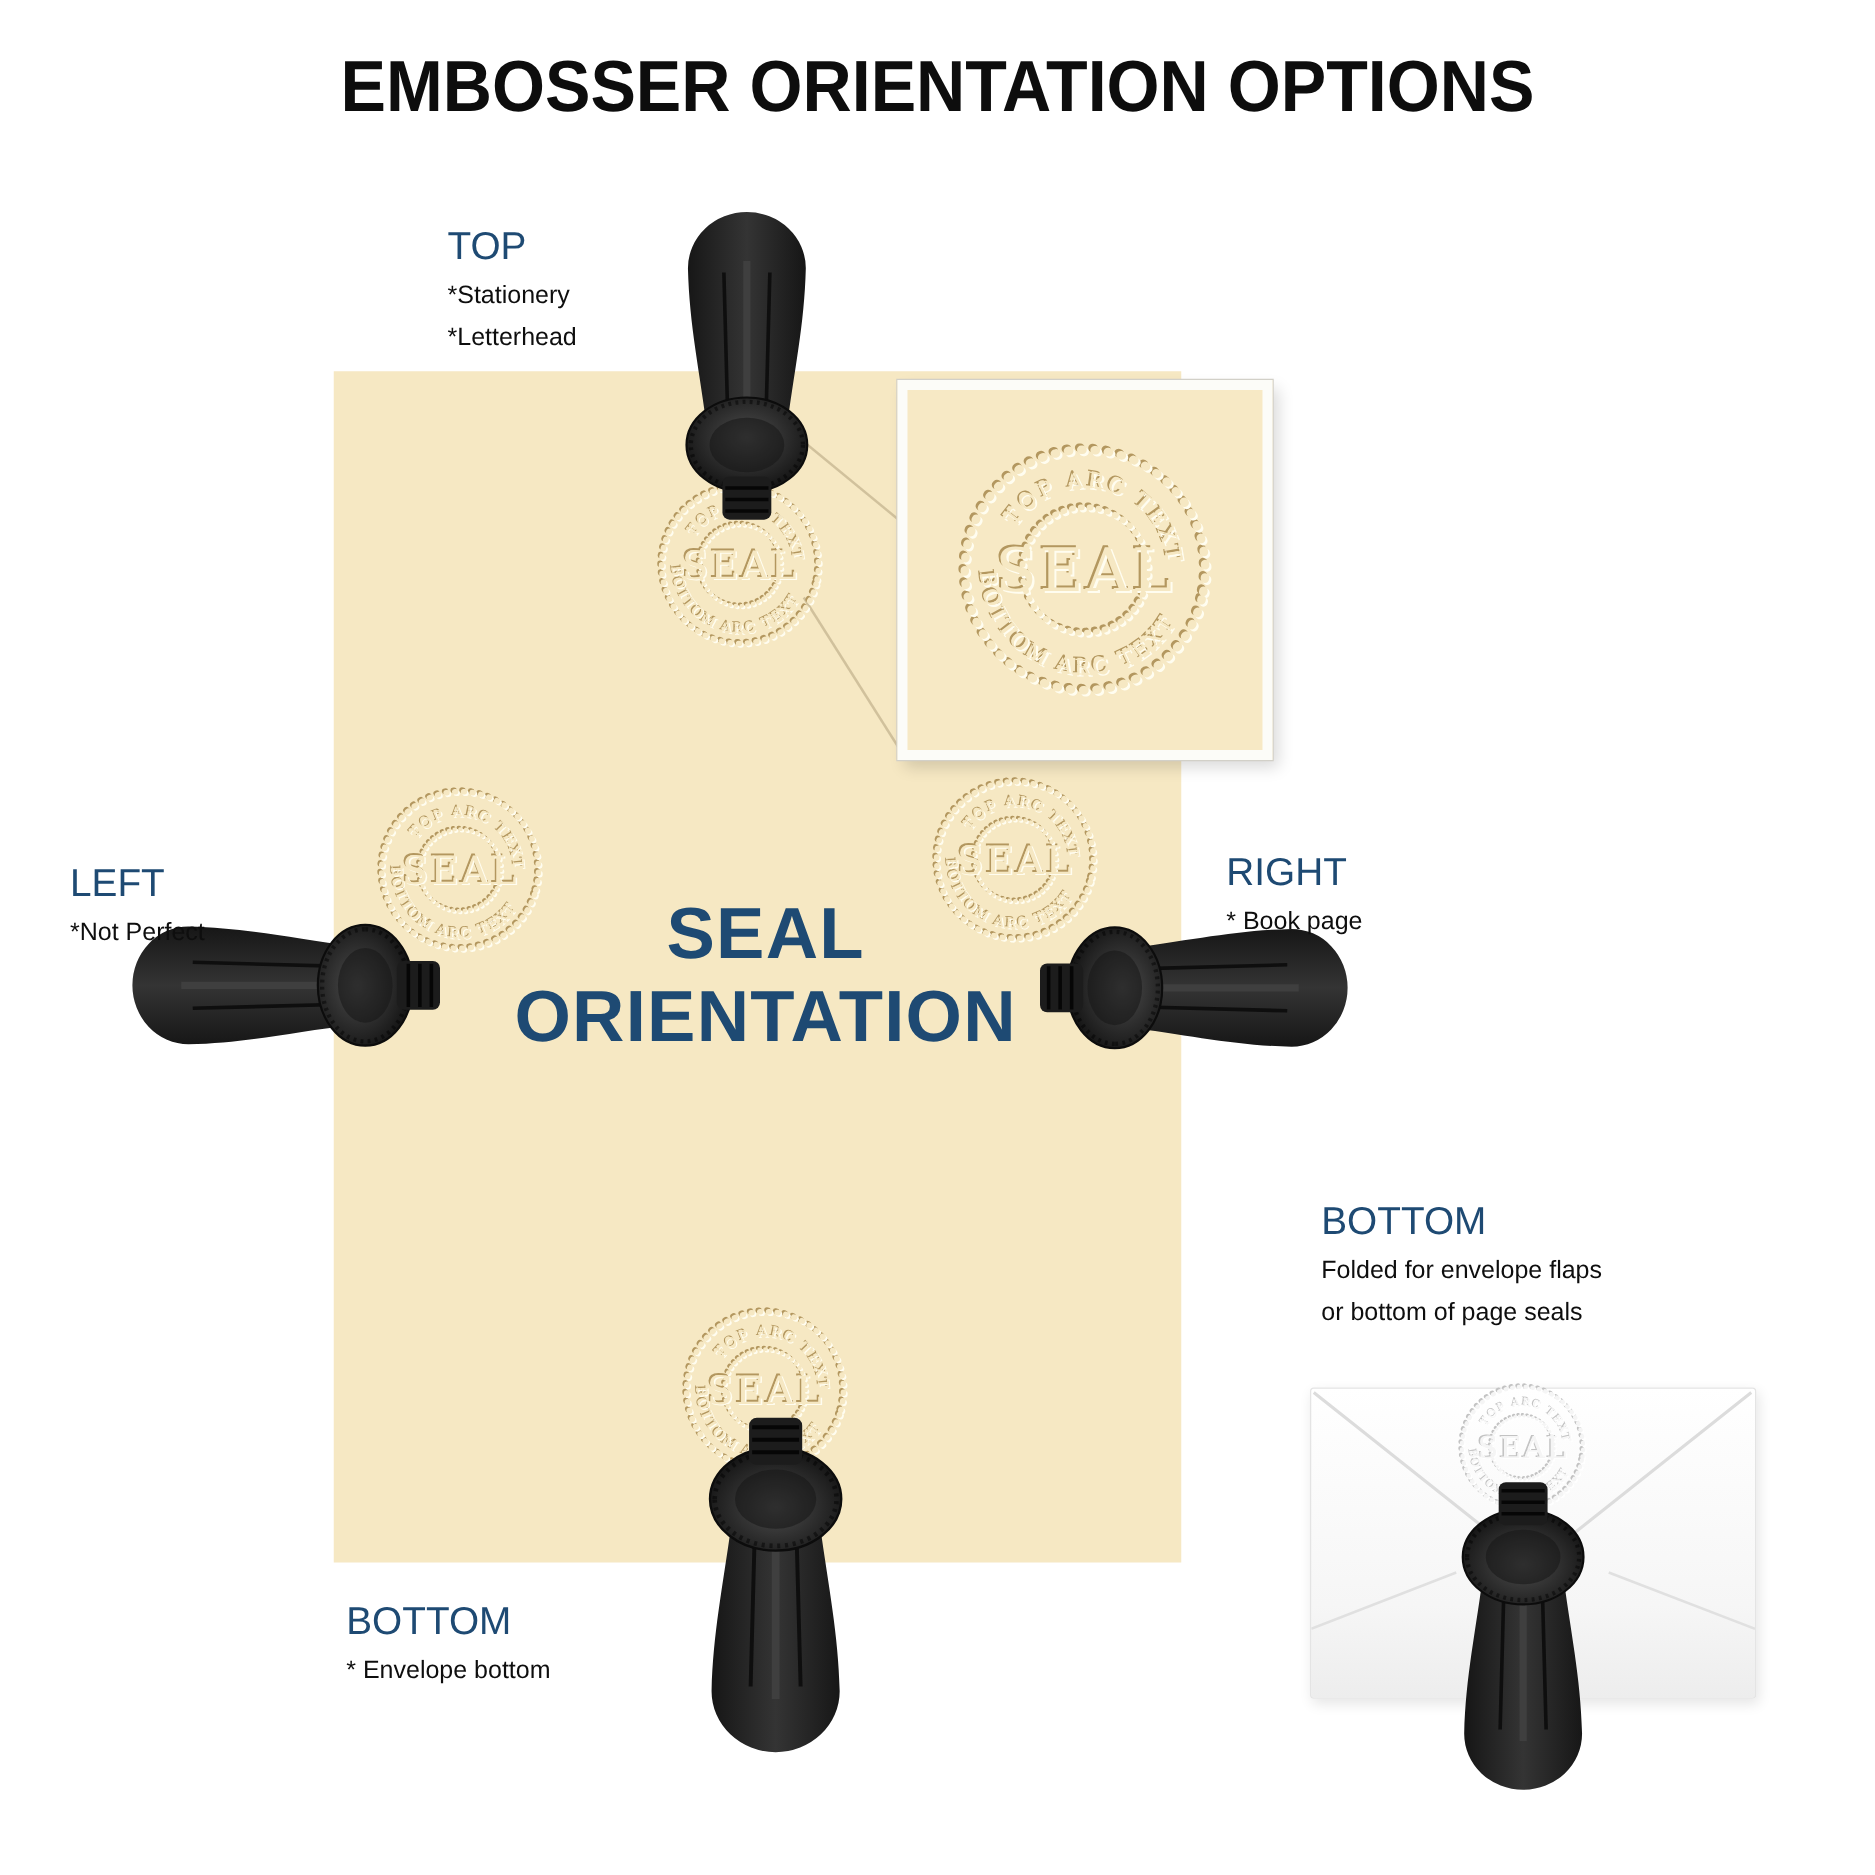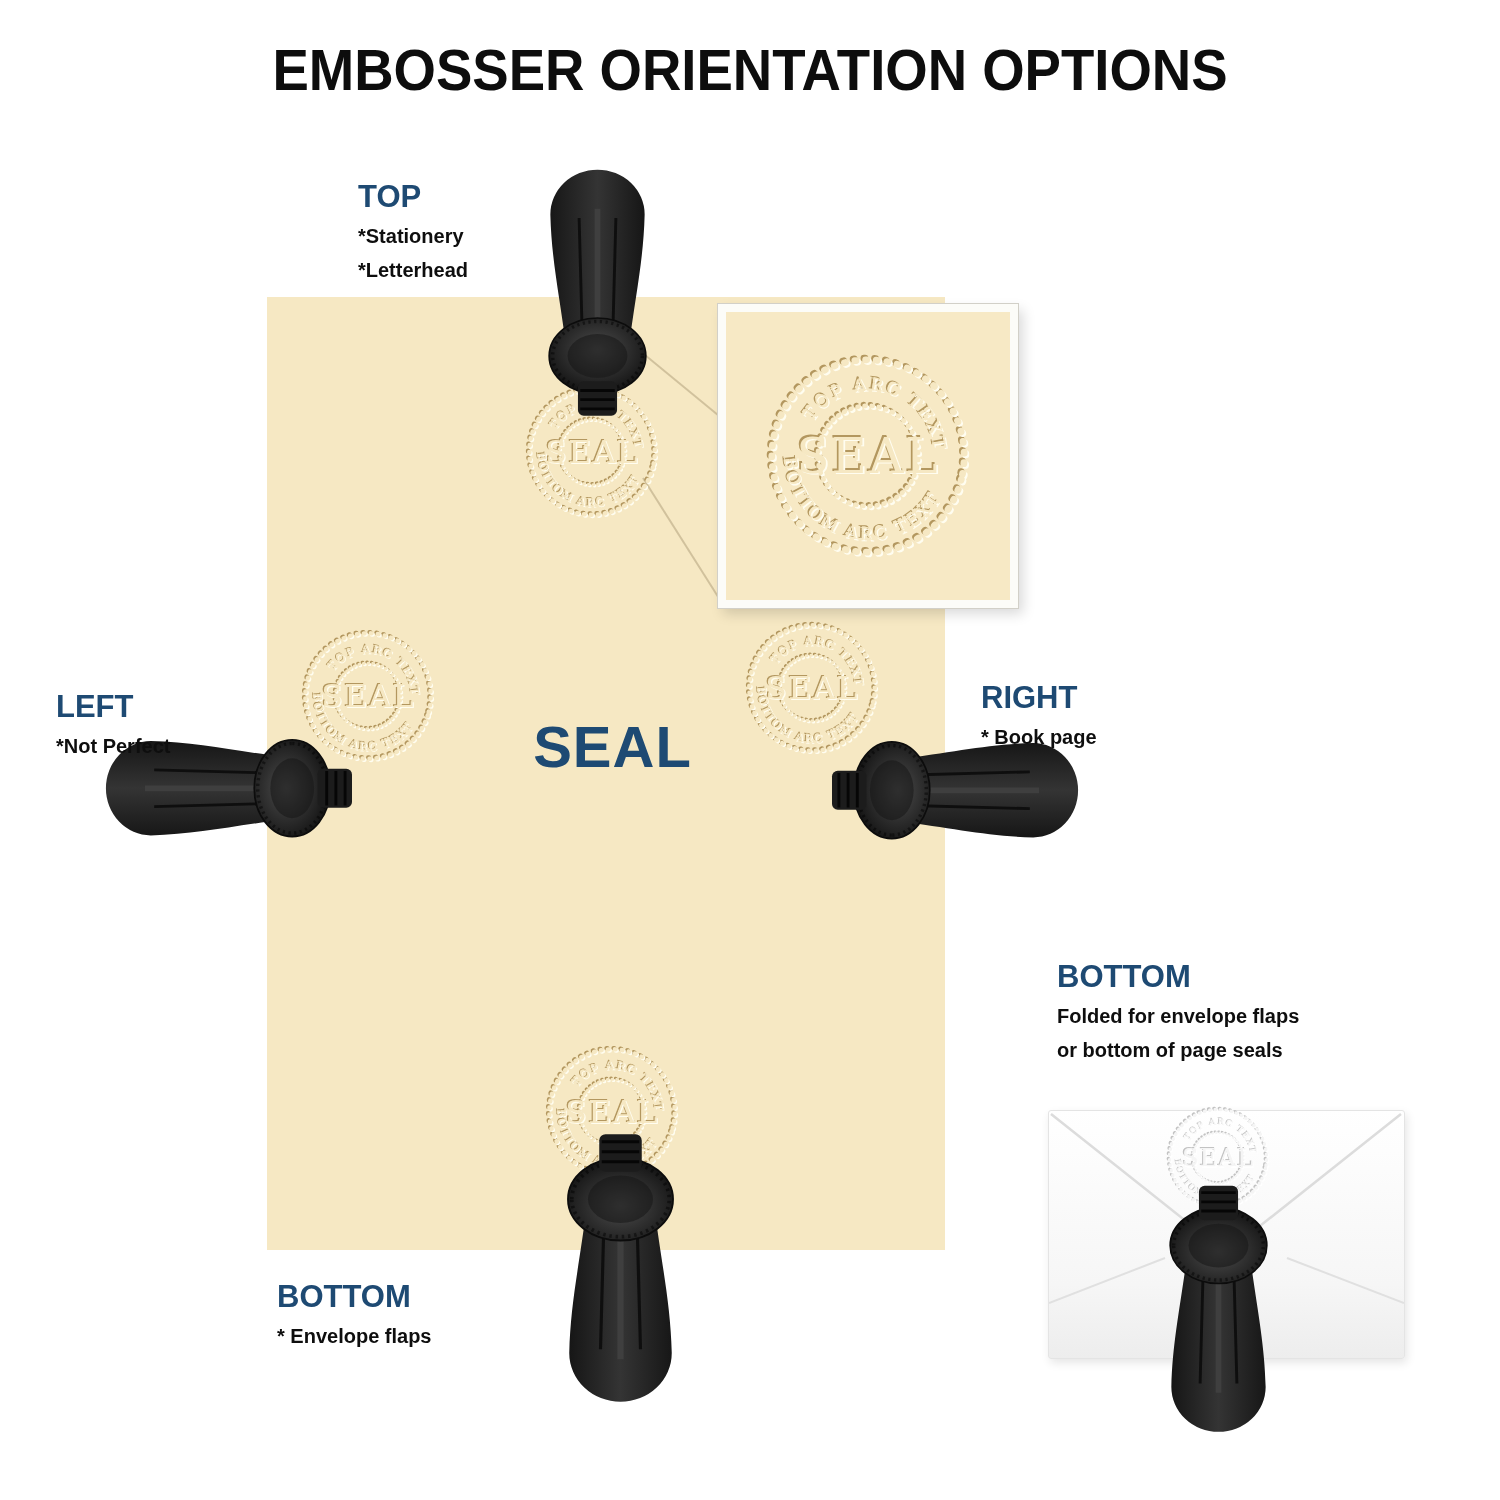--- a/index.html
+++ b/index.html
@@ -37,21 +37,21 @@
          z-index:4;display:flex;align-items:center;justify-content:center;}
   .inset .seal{position:relative;left:auto;top:auto;}
 
   
   .embosser{position:absolute;overflow:visible;z-index:5;}
   .rotL{transform:rotate(-90deg);}
   .rotR{transform:rotate(90deg);}
   .rot180{transform:rotate(180deg);}
 
   
-  .lbl{position:absolute;z-index:6;font-weight:700;white-space:nowrap;}
+  .lbl{position:absolute;z-index:6;font-weight:400;white-space:nowrap;}
   .lbl .hd{color:#1e4a73;font-size:31px;line-height:34px;margin-bottom:5px;}
   .lbl .it{color:#0e0e0e;font-size:20px;line-height:34px;}
 
   
   .center-cap{position:absolute;left:340px;top:716px;width:545px;z-index:6;
               text-align:center;color:#1e4a73;font-weight:800;}
   .center-cap .l1{font-size:58px;line-height:62px;letter-spacing:1px;}
   .center-cap .l2{font-size:58px;line-height:72px;letter-spacing:1px;}
 
   
@@ -225,31 +225,32 @@
     <div class="it">*Not Perfect</div>
   </div>
 
   <div class="lbl" style="left:981px;top:681px">
     <div class="hd">RIGHT</div>
     <div class="it">* Book page</div>
   </div>
 
   <div class="lbl" style="left:277px;top:1280px">
     <div class="hd">BOTTOM</div>
-    <div class="it">* Envelope flaps</div>
+    <div class="it">* Envelope bottom</div>
   </div>
 
   <div class="lbl" style="left:1057px;top:960px">
     <div class="hd">BOTTOM</div>
     <div class="it">Folded for envelope flaps</div>
     <div class="it">or bottom of page seals</div>
   </div>
 
   <div class="center-cap">
     <div class="l1">SEAL</div>
+    <div class="l2">ORIENTATION</div>
   </div>
 
   <div class="envelope">
     <svg class="flaps" viewBox="0 0 355 247">
       <path d="M 2 3 L 177 142 L 352 3" fill="none" stroke="#dcdcdc" stroke-width="2.5"></path>
       <path d="M 0 192 L 116 147" fill="none" stroke="#e0e0e0" stroke-width="2"></path>
       <path d="M 355 192 L 238 147" fill="none" stroke="#e0e0e0" stroke-width="2"></path>
     </svg>
   </div>
 

